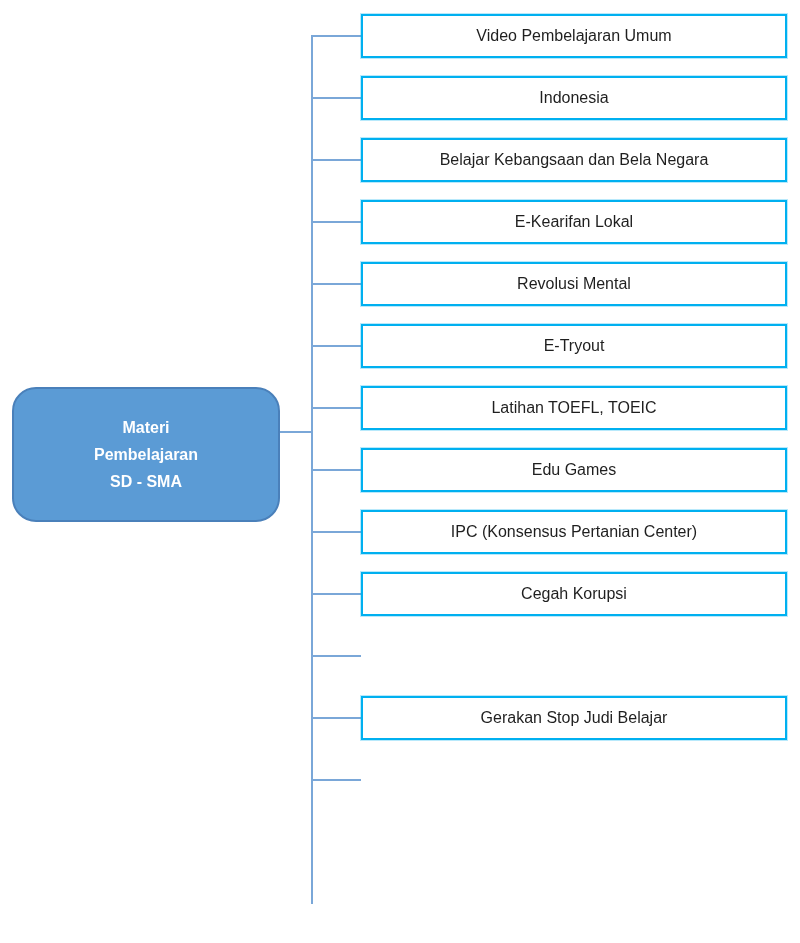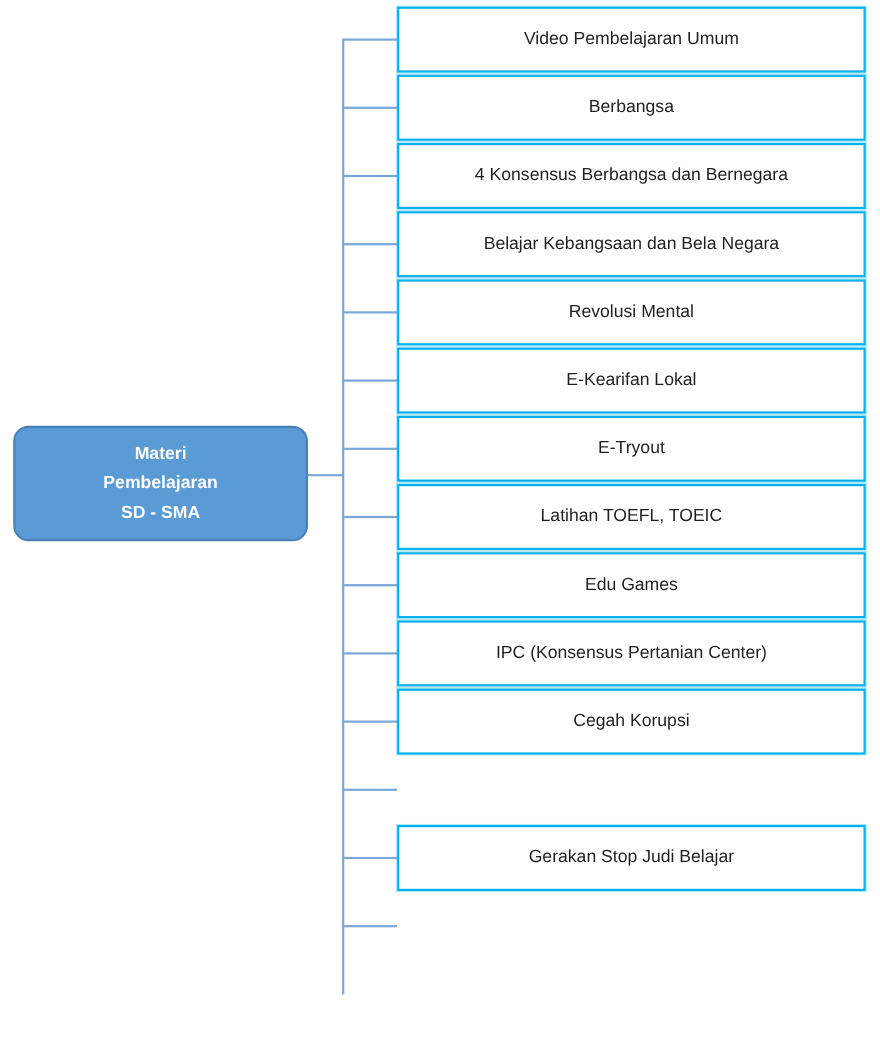--- a/index.html
+++ b/index.html
@@ -14,25 +14,25 @@
     height: 943px;
     background: var(--background, #ffffff);
     overflow: hidden;
   }
   
   .root-node {
     position: absolute;
     left: 12px;
     top: 387px;
     width: 268px;
-    height: 105px;
+    height: 135px;
     box-sizing: border-box;
     background: var(--root-fill, #5b9bd5);
     border: 2px solid var(--root-border, #4a80ba);
-    border-radius: 14px;
+    border-radius: 24px;
     color: var(--root-text, #ffffff);
     font-weight: bold;
     font-size: 16px;
     line-height: 27px;
     display: flex;
     flex-direction: column;
     align-items: center;
     justify-content: center;
     text-align: center;
   }
@@ -68,21 +68,21 @@
     height: 46px;
   }
   .stub {
     width: 50px;
     height: 2px;
     background: var(--connector, #7aa7d8);
     flex: none;
   }
   .child-box {
     width: 426px;
-    height: 60px;
+    height: 44px;
     box-sizing: border-box;
     background: var(--child-fill, #ffffff);
     border: 2px solid var(--child-border, #00b0f0);
     box-shadow: 0 0 0 1px rgba(0, 176, 240, 0.28);
     color: var(--child-text, #1f1f1f);
     font-size: 16px;
     display: flex;
     align-items: center;
     justify-content: center;
     text-align: left;
@@ -102,37 +102,33 @@
   <div class="root-connector"></div>
   <div class="spine"></div>
 
   <div class="children">
     <div class="child-row">
       <div class="stub"></div>
       <div class="child-box">Video Pembelajaran Umum</div>
     </div>
     <div class="child-row">
       <div class="stub"></div>
-      <div class="child-box">Berbangsa</div>
-    </div>
-    <div class="child-row">
-      <div class="stub"></div>
-      <div class="child-box">4 Konsensus Berbangsa dan Bernegara</div>
+      <div class="child-box">Indonesia</div>
     </div>
     <div class="child-row">
       <div class="stub"></div>
       <div class="child-box">Belajar Kebangsaan dan Bela Negara</div>
     </div>
     <div class="child-row">
       <div class="stub"></div>
-      <div class="child-box">Revolusi Mental</div>
+      <div class="child-box">E-Kearifan Lokal</div>
     </div>
     <div class="child-row">
       <div class="stub"></div>
-      <div class="child-box">E-Kearifan Lokal</div>
+      <div class="child-box">Revolusi Mental</div>
     </div>
     <div class="child-row">
       <div class="stub"></div>
       <div class="child-box">E-Tryout</div>
     </div>
     <div class="child-row">
       <div class="stub"></div>
       <div class="child-box">Latihan TOEFL, TOEIC</div>
     </div>
     <div class="child-row">

